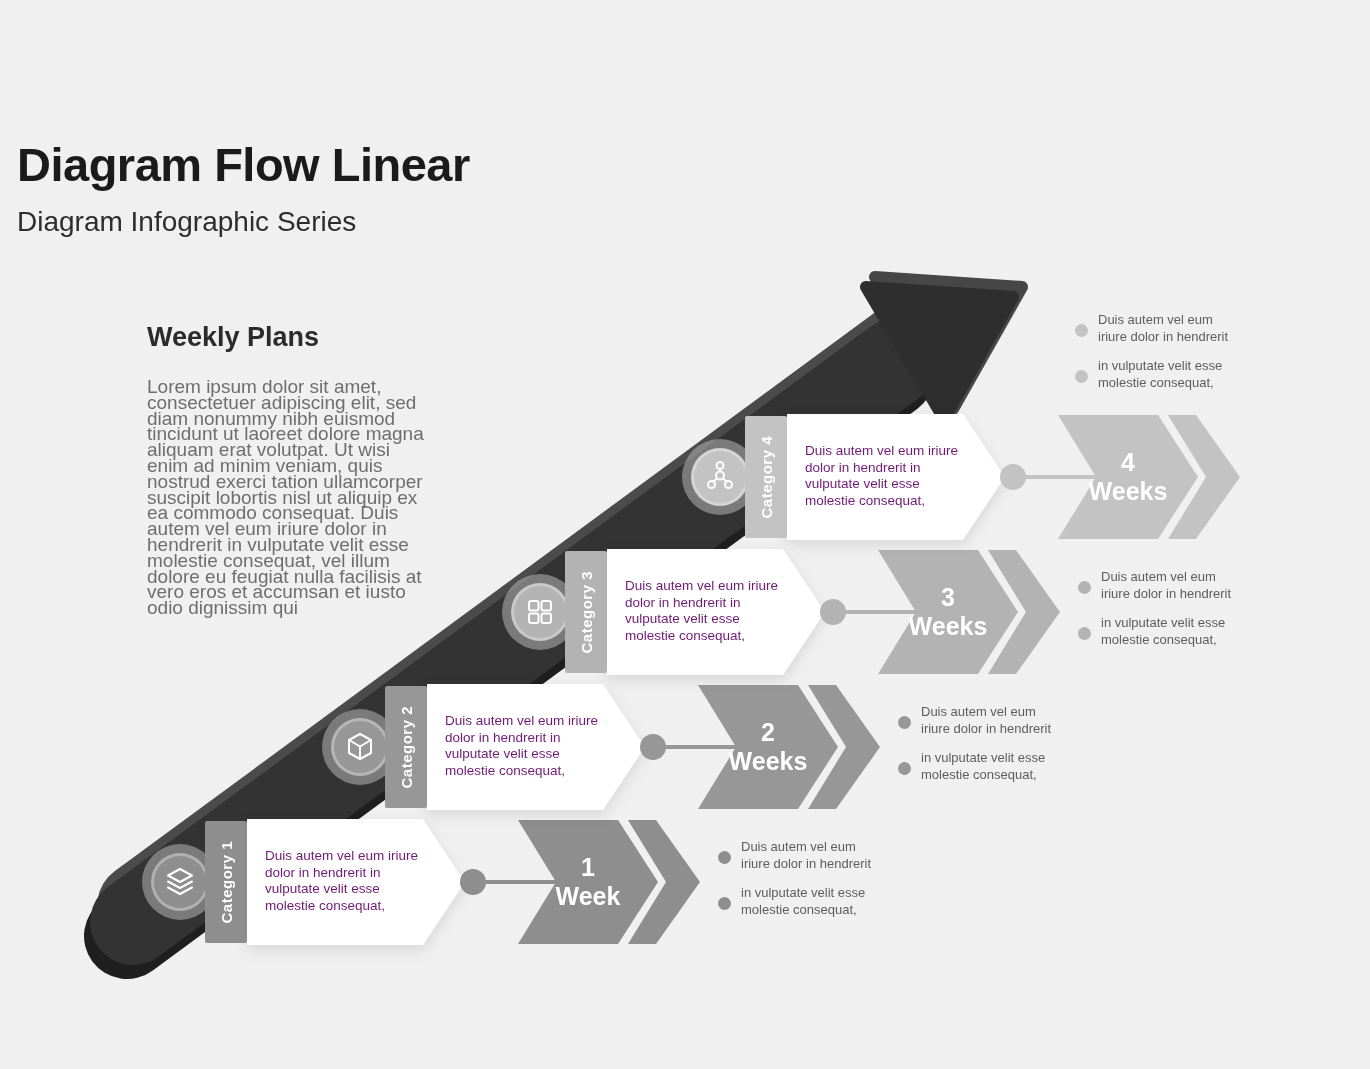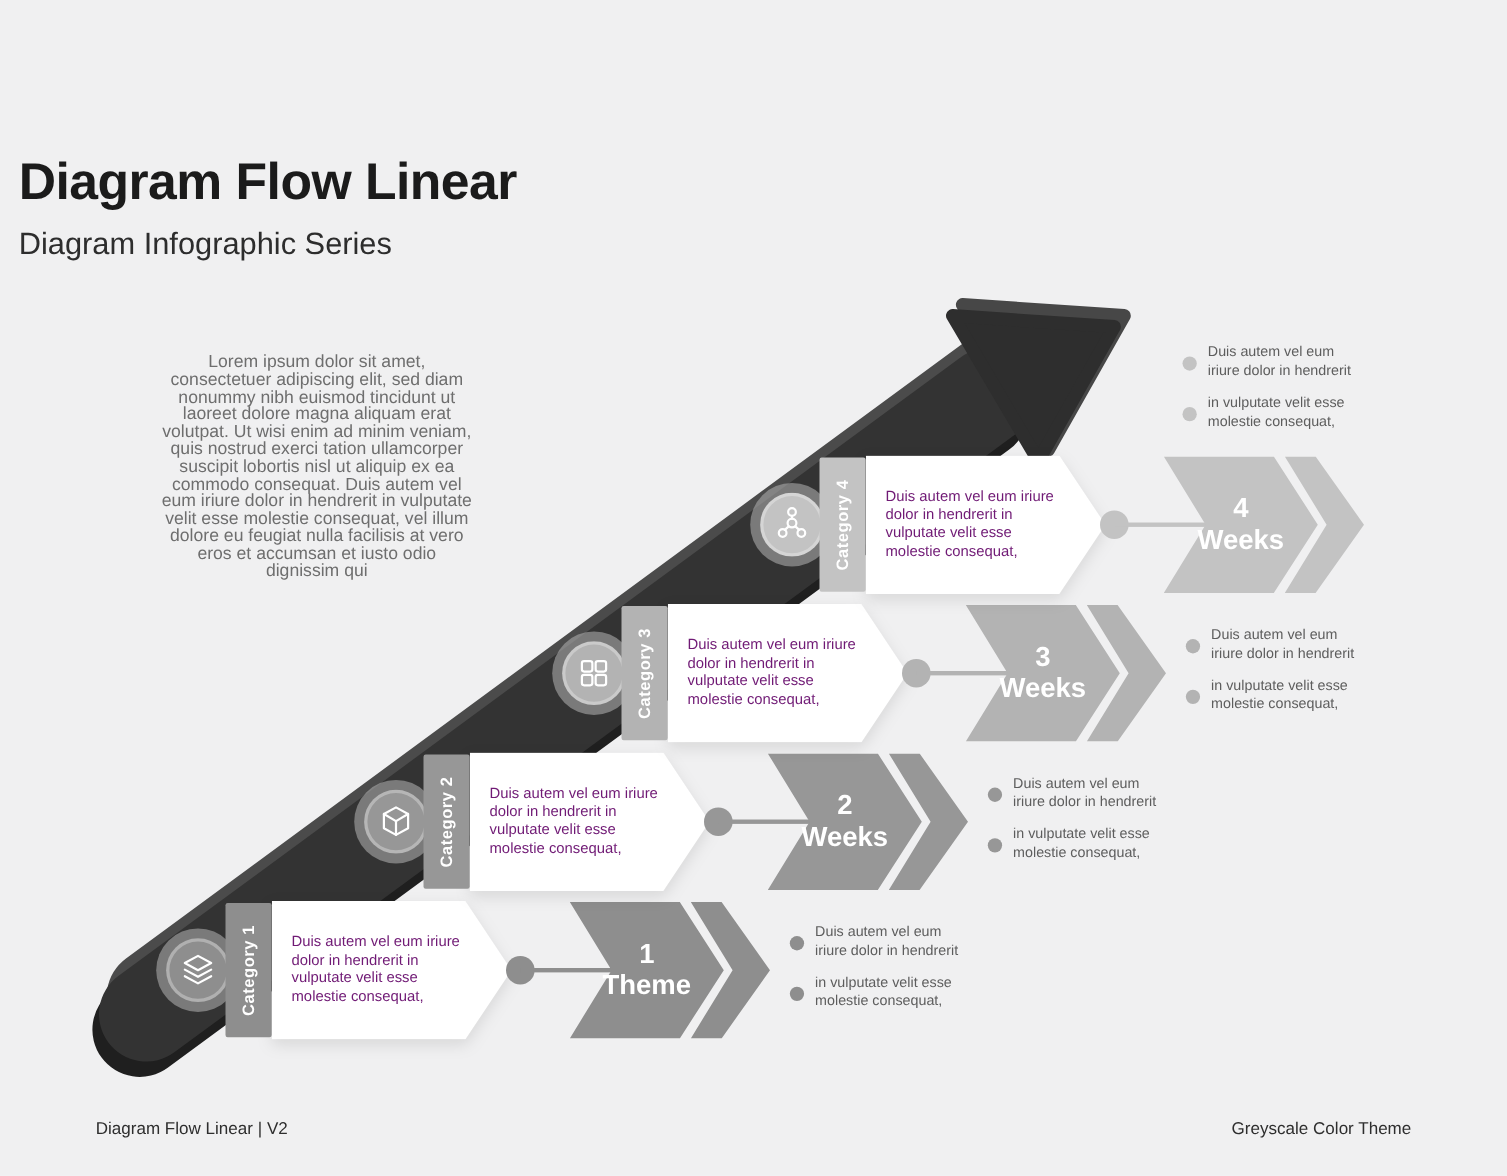--- a/index.html
+++ b/index.html
@@ -10,21 +10,21 @@
     font-family:"Liberation Sans", sans-serif;
     overflow:hidden;
   }
   
   .header{position:absolute;top:137px;left:0;width:100%;padding-left:17px;}
   .title{font-size:47px;font-weight:bold;color:var(--heading-color,#1b1b1b);letter-spacing:-0.5px;margin:0;}
   .subtitle{font-size:28px;font-weight:normal;color:#2d2d2d;margin:14px 16px 0 0;}
   
   .intro{position:absolute;left:147px;top:322px;width:282px;}
   .intro h2{font-size:27px;font-weight:bold;color:#2b2b2b;margin:0 0 26px 0;}
-  .intro p{font-size:16px;line-height:15.8px;color:#6e6e6e;margin:0;text-align:center;}
+  .intro p{font-size:19px;line-height:15.8px;color:#6e6e6e;margin:0;}
   
   .arrow-svg{position:absolute;left:0;top:0;z-index:1;}
   
   .row{position:absolute;width:1100px;height:126px;z-index:2;}
   .icon-wrap{position:absolute;left:-63px;top:25px;width:76px;height:76px;border-radius:50%;
     background:rgba(170,170,170,.6);display:flex;align-items:center;justify-content:center;}
   .icon-inner{width:58px;height:58px;border-radius:50%;background:var(--accent,#999);
     border:3px solid rgba(255,255,255,.30);box-sizing:border-box;
     display:flex;align-items:center;justify-content:center;}
   .tab{position:absolute;left:0;top:2px;width:42px;height:122px;background:var(--accent,#999);
@@ -55,20 +55,21 @@
 <body>
 
 <div class="canvas">
 
   <div class="header">
     <h1 class="title">Diagram Flow Linear</h1>
     <div class="subtitle">Diagram Infographic Series</div>
   </div>
 
   <div class="intro">
+    <h2>Weekly Plans</h2>
     <p>Lorem ipsum dolor sit amet, consectetuer adipiscing elit, sed diam nonummy nibh euismod tincidunt ut laoreet dolore magna aliquam erat volutpat. Ut wisi enim ad minim veniam, quis nostrud exerci tation ullamcorper suscipit lobortis nisl ut aliquip ex ea commodo consequat. Duis autem vel eum iriure dolor in hendrerit in vulputate velit esse molestie consequat, vel illum dolore eu feugiat nulla facilisis at vero eros et accumsan et iusto odio dignissim qui</p>
   </div>
 
   <svg class="arrow-svg" width="1370" height="1069" viewBox="0 0 1370 1069">
     <line x1="140" y1="906" x2="902" y2="346" style="stroke:var(--arrow-light)" stroke-width="86" stroke-linecap="round"></line>
     <line x1="127" y1="936" x2="892" y2="374" style="stroke:var(--arrow-dark)" stroke-width="86" stroke-linecap="round"></line>
     <line x1="133" y1="922" x2="898" y2="360" style="stroke:var(--arrow-mid)" stroke-width="86" stroke-linecap="round"></line>
     <polygon points="875,277 1022,287 953,409" style="fill:var(--arrow-head-back);stroke:var(--arrow-head-back)" stroke-width="12" stroke-linejoin="round"></polygon>
     <polygon points="866,287 1013,297 944,419" style="fill:var(--arrow-head);stroke:var(--arrow-head)" stroke-width="12" stroke-linejoin="round"></polygon>
   </svg>
@@ -91,21 +92,21 @@
     </div>
     <div class="card-text">Duis autem vel eum iriure dolor in hendrerit in vulputate velit esse molestie consequat,</div>
     <div class="conn-dot"></div>
     <div class="conn-line"></div>
     <svg class="chev" width="185" height="124" viewBox="0 0 185 124">
       <polygon points="0,0 100,0 140,62 100,124 0,124 38,62"></polygon>
       <polygon points="110,0 138,0 182,62 138,124 110,124 148,62"></polygon>
     </svg>
     <div class="week">
       <span>1</span>
-      <span>Theme</span>
+      <span>Week</span>
     </div>
     <div class="bullets">
       <div class="bullet">
         <span class="b-dot"></span>
         <span class="b-text">Duis autem vel eum
 iriure dolor in hendrerit</span>
       </div>
       <div class="bullet">
         <span class="b-dot"></span>
         <span class="b-text">in vulputate velit esse
@@ -235,18 +236,14 @@
 iriure dolor in hendrerit</span>
       </div>
       <div class="bullet">
         <span class="b-dot"></span>
         <span class="b-text">in vulputate velit esse
 molestie consequat,</span>
       </div>
     </div>
   </div>
 
-  <div class="footer">
-    <span>Diagram Flow Linear | V2</span>
-    <span>Greyscale Color Theme</span>
-  </div>
 
 </div>
 
 </body></html>

